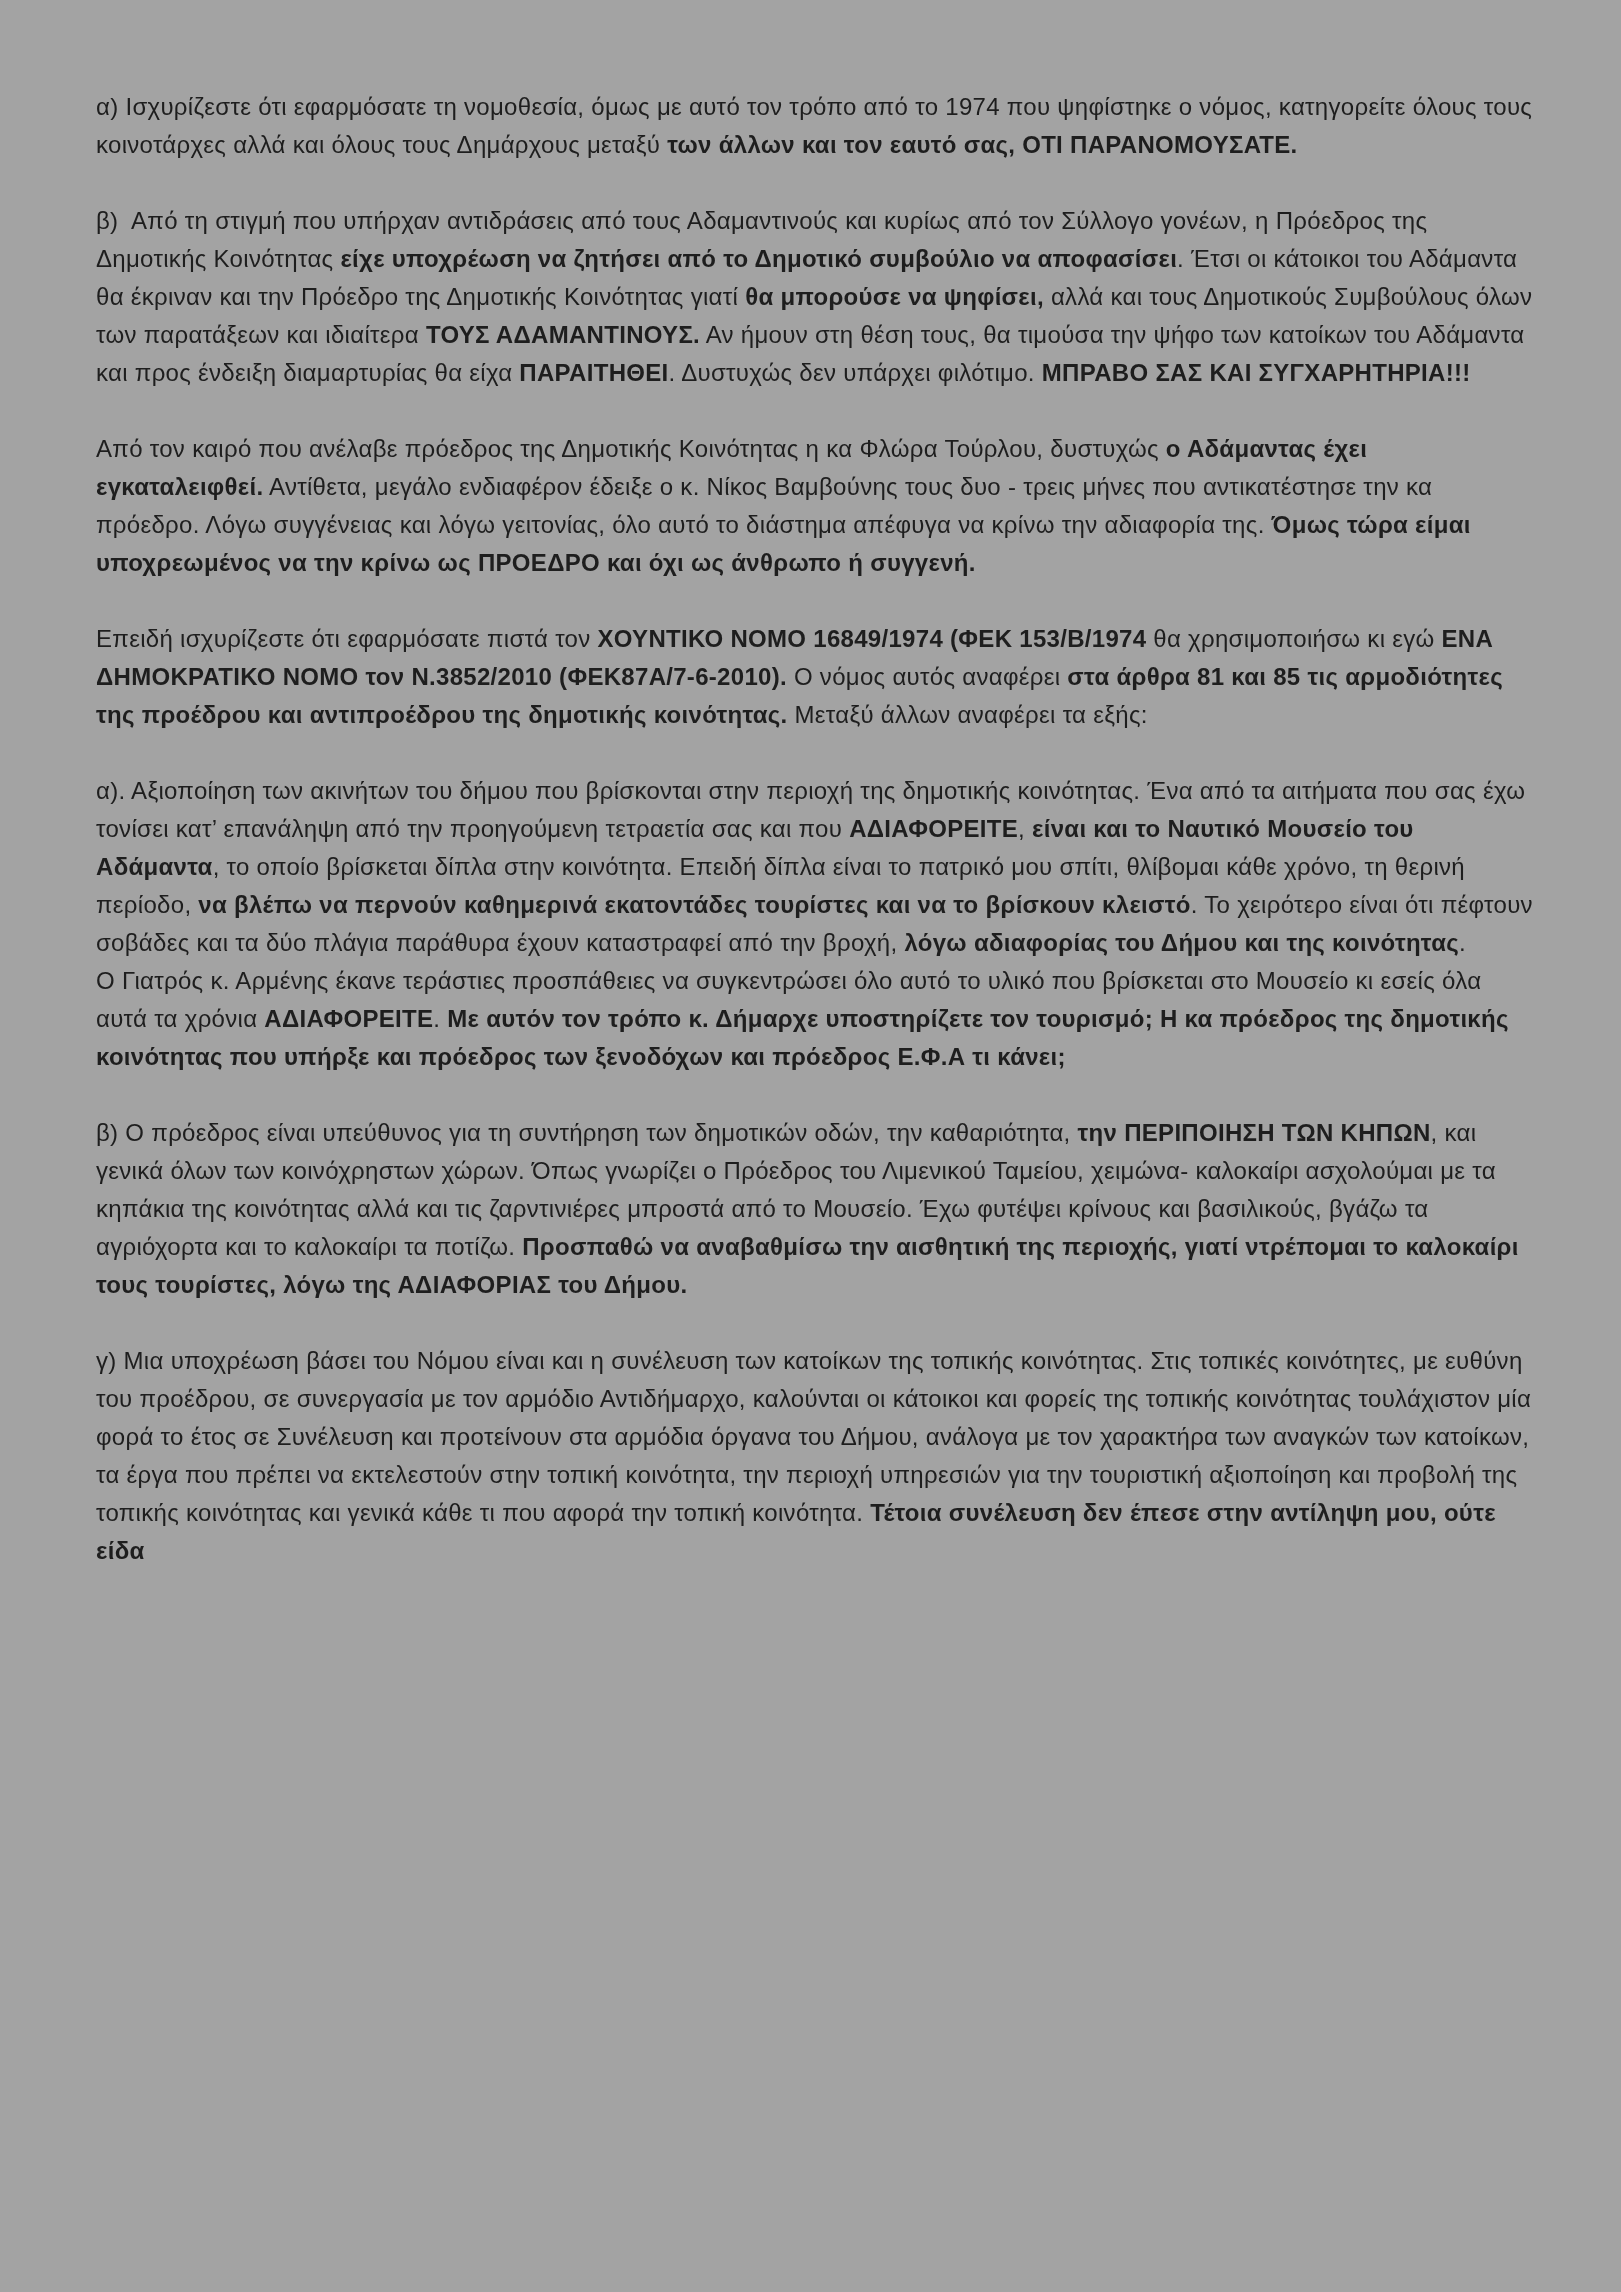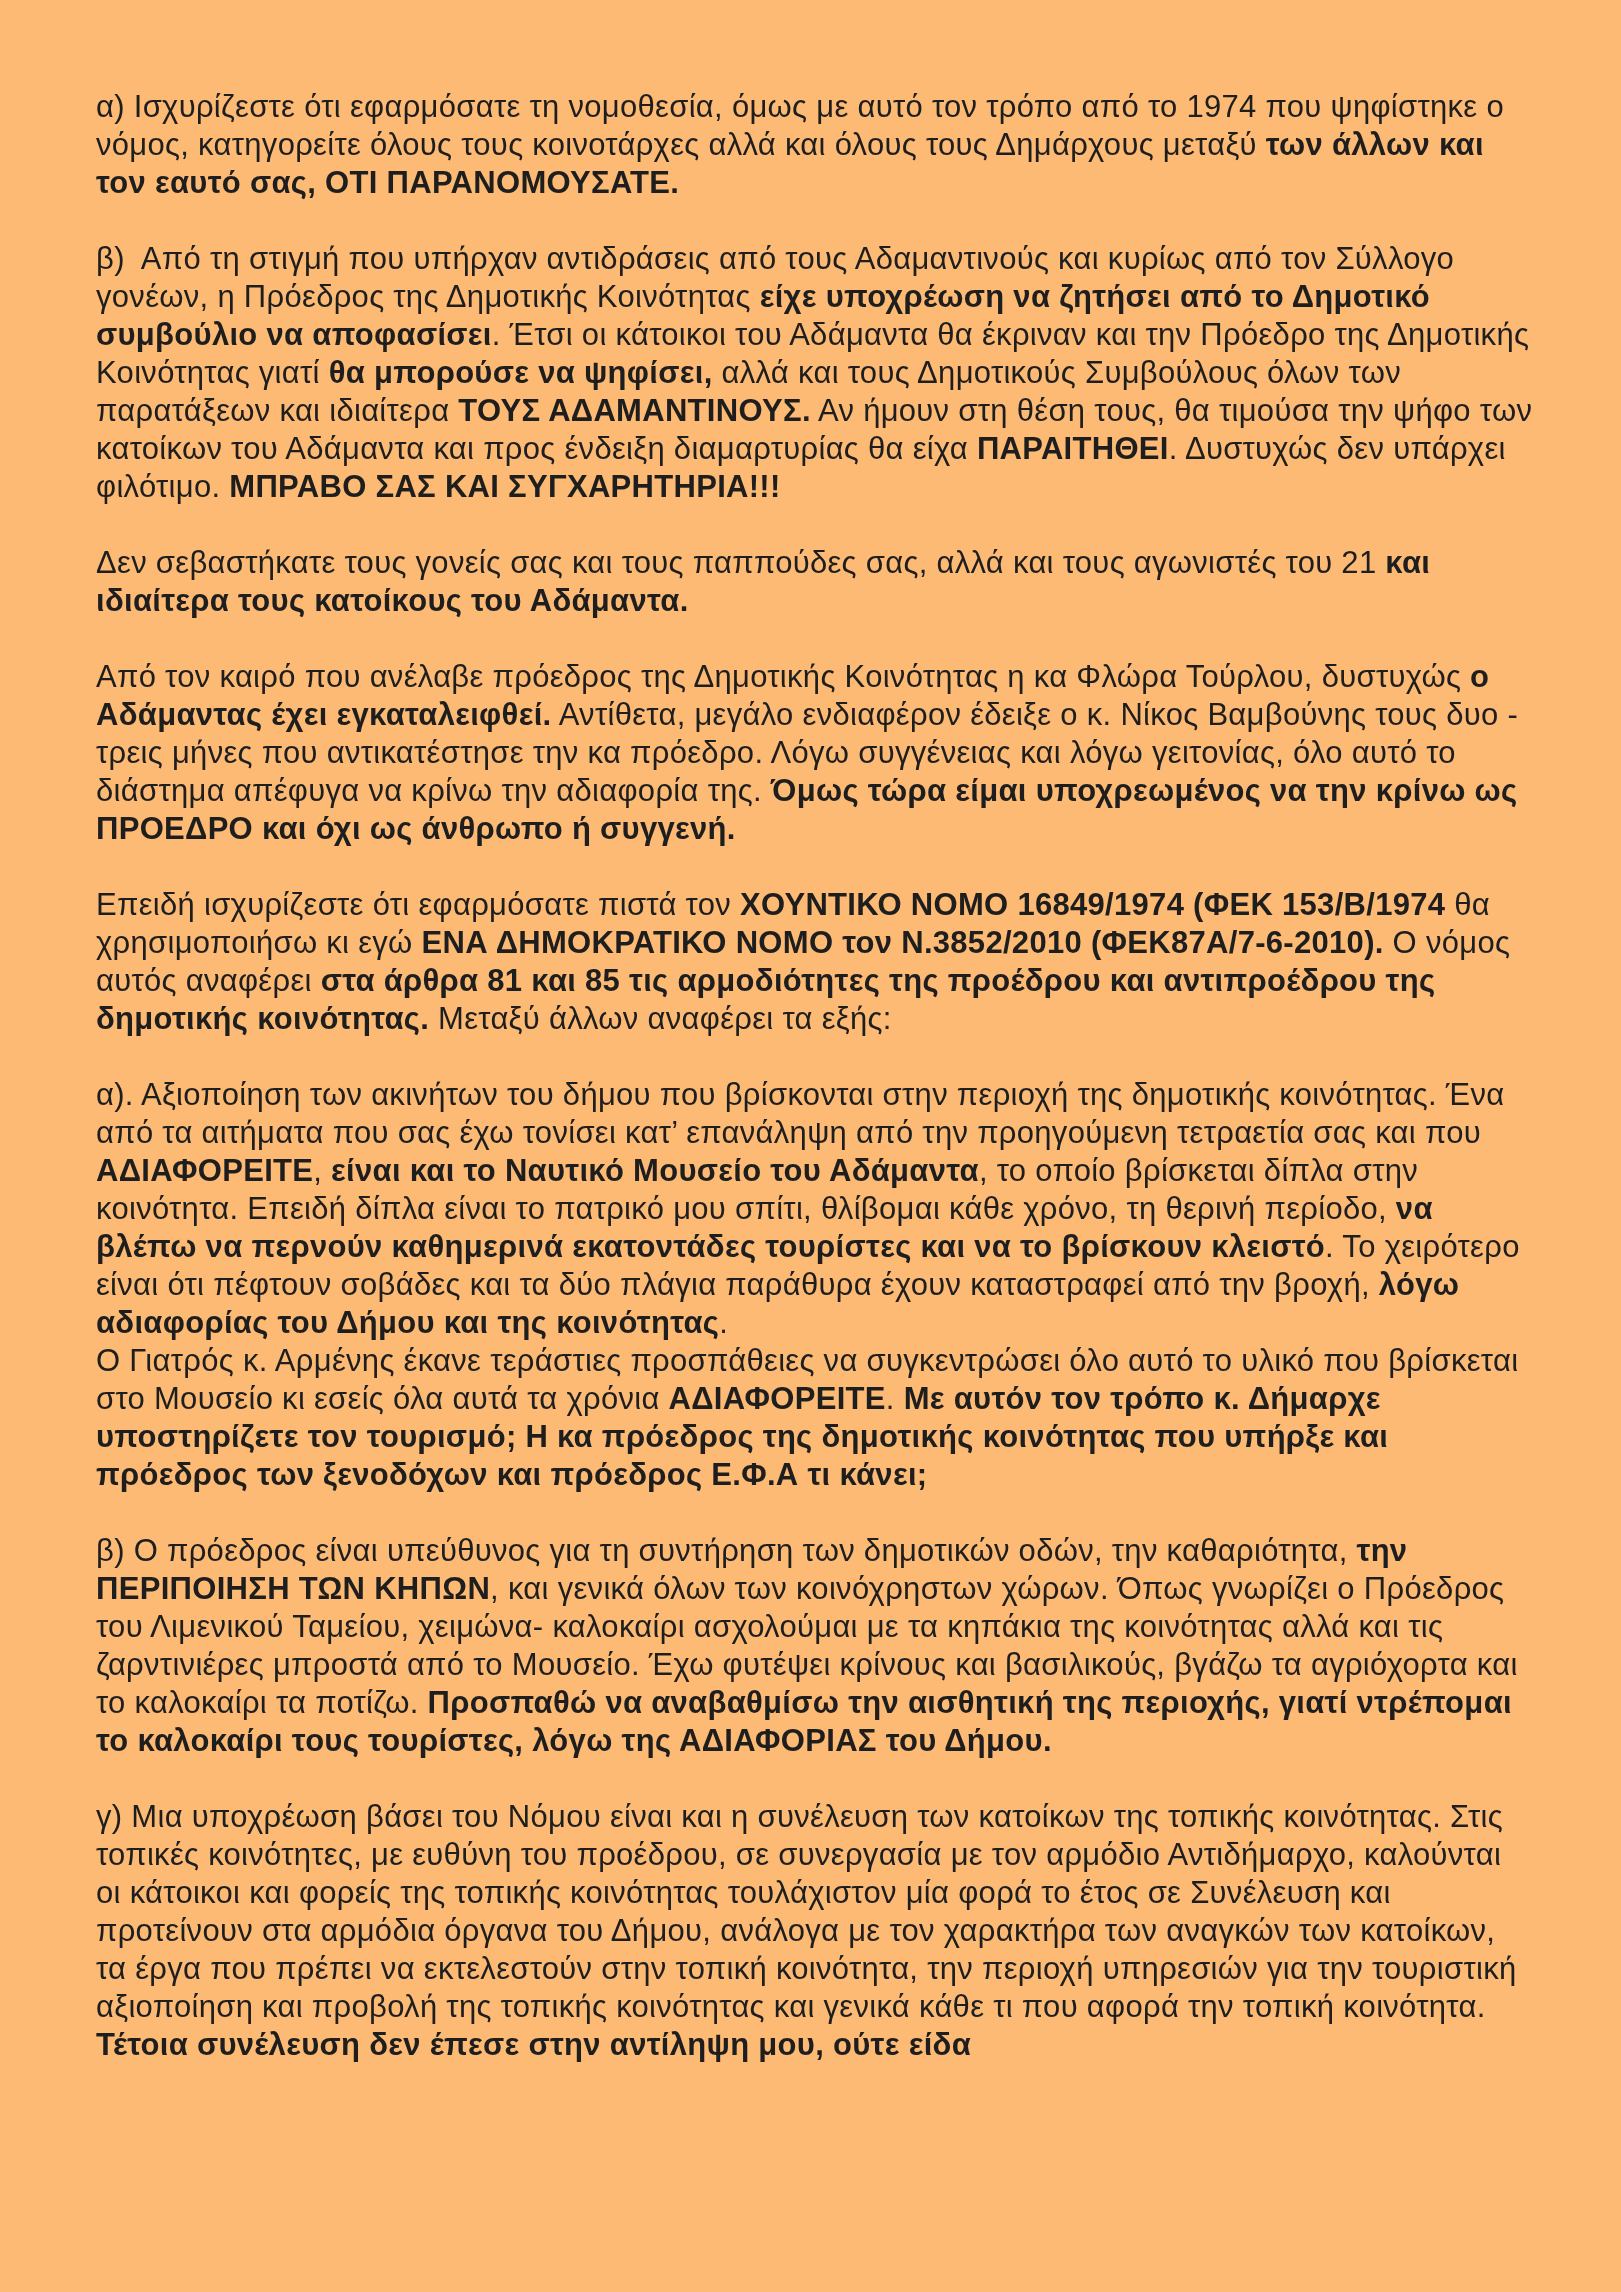--- a/index.html
+++ b/index.html
@@ -3,25 +3,25 @@
 <meta charset="utf-8">
 <style>
   html, body {
     margin: 0;
     padding: 0;
     background: #ffffff;
   }
   .page {
     width: 1621px;
     min-height: 2293px;
-    background: #fdba74;
+    background: #a3a3a3;
     box-sizing: border-box;
     padding: 88px 88px 118px 96px;
     font-family: "Liberation Sans", "DejaVu Sans", sans-serif;
-    font-size: 31px;
+    font-size: 24px;
     line-height: 38px;
     letter-spacing: 0.3px;
     color: #1e1e1e;
   }
   .letter-body {
     max-width: 1443px;
   }
   .para {
     margin: 38px 0 0 0;
     white-space: pre-wrap;
@@ -34,21 +34,20 @@
     font-weight: bold;
   }
 </style>
 </head>
 <body>
 
 <div class="page">
   <div class="letter-body">
       <p class="para no-gap"><span class="seg">α) Ισχυρίζεστε ότι εφαρμόσατε τη νομοθεσία, όμως με αυτό τον τρόπο από το 1974 που ψηφίστηκε ο νόμος, κατηγορείτε όλους τους κοινοτάρχες αλλά και όλους τους Δημάρχους μεταξύ </span><span class="seg bold">των άλλων και τον εαυτό σας, ΟΤΙ ΠΑΡΑΝΟΜΟΥΣΑΤΕ.</span></p>
       <p class="para"><span class="seg">β)  Από τη στιγμή που υπήρχαν αντιδράσεις από τους Αδαμαντινούς και κυρίως από τον Σύλλογο γονέων, η Πρόεδρος της Δημοτικής Κοινότητας </span><span class="seg bold">είχε υποχρέωση να ζητήσει από το Δημοτικό συμβούλιο να αποφασίσει</span><span class="seg">. Έτσι οι κάτοικοι του Αδάμαντα θα έκριναν και την Πρόεδρο της Δημοτικής Κοινότητας γιατί </span><span class="seg bold">θα μπορούσε να ψηφίσει,</span><span class="seg"> αλλά και τους Δημοτικούς Συμβούλους όλων των παρατάξεων και ιδιαίτερα </span><span class="seg bold">ΤΟΥΣ ΑΔΑΜΑΝΤΙΝΟΥΣ.</span><span class="seg"> Αν ήμουν στη θέση τους, θα τιμούσα την ψήφο των κατοίκων του Αδάμαντα και προς ένδειξη διαμαρτυρίας θα είχα </span><span class="seg bold">ΠΑΡΑΙΤΗΘΕΙ</span><span class="seg">. Δυστυχώς δεν υπάρχει φιλότιμο. </span><span class="seg bold">ΜΠΡΑΒΟ ΣΑΣ ΚΑΙ ΣΥΓΧΑΡΗΤΗΡΙΑ!!!</span></p>
-      <p class="para"><span class="seg">Δεν σεβαστήκατε τους γονείς σας και τους παππούδες σας, αλλά και τους αγωνιστές του 21 </span><span class="seg bold">και ιδιαίτερα τους κατοίκους του Αδάμαντα.</span></p>
       <p class="para"><span class="seg">Από τον καιρό που ανέλαβε πρόεδρος της Δημοτικής Κοινότητας η κα Φλώρα Τούρλου, δυστυχώς </span><span class="seg bold">ο Αδάμαντας έχει εγκαταλειφθεί.</span><span class="seg"> Αντίθετα, μεγάλο ενδιαφέρον έδειξε ο κ. Νίκος Βαμβούνης τους δυο - τρεις μήνες που αντικατέστησε την κα πρόεδρο. Λόγω συγγένειας και λόγω γειτονίας, όλο αυτό το διάστημα απέφυγα να κρίνω την αδιαφορία της. </span><span class="seg bold">Όμως τώρα είμαι υποχρεωμένος να την κρίνω ως ΠΡΟΕΔΡΟ και όχι ως άνθρωπο ή συγγενή.</span></p>
       <p class="para"><span class="seg">Επειδή ισχυρίζεστε ότι εφαρμόσατε πιστά τον </span><span class="seg bold">ΧΟΥΝΤΙΚΟ ΝΟΜΟ 16849/1974 (ΦΕΚ 153/Β/1974</span><span class="seg"> θα χρησιμοποιήσω κι εγώ </span><span class="seg bold">ΕΝΑ ΔΗΜΟΚΡΑΤΙΚΟ ΝΟΜΟ τον Ν.3852/2010 (ΦΕΚ87Α/7-6-2010).</span><span class="seg"> Ο νόμος αυτός αναφέρει </span><span class="seg bold">στα άρθρα 81 και 85 τις αρμοδιότητες της προέδρου και αντιπροέδρου της δημοτικής κοινότητας.</span><span class="seg"> Μεταξύ άλλων αναφέρει τα εξής:</span></p>
       <p class="para"><span class="seg">α). Αξιοποίηση των ακινήτων του δήμου που βρίσκονται στην περιοχή της δημοτικής κοινότητας. Ένα από τα αιτήματα που σας έχω τονίσει κατ’ επανάληψη από την προηγούμενη τετραετία σας και που </span><span class="seg bold">ΑΔΙΑΦΟΡΕΙΤΕ</span><span class="seg">, </span><span class="seg bold">είναι και το Ναυτικό Μουσείο του Αδάμαντα</span><span class="seg">, το οποίο βρίσκεται δίπλα στην κοινότητα. Επειδή δίπλα είναι το πατρικό μου σπίτι, θλίβομαι κάθε χρόνο, τη θερινή περίοδο, </span><span class="seg bold">να βλέπω να περνούν καθημερινά εκατοντάδες τουρίστες και να το βρίσκουν κλειστό</span><span class="seg">. Το χειρότερο είναι ότι πέφτουν σοβάδες και τα δύο πλάγια παράθυρα έχουν καταστραφεί από την βροχή, </span><span class="seg bold">λόγω αδιαφορίας του Δήμου και της κοινότητας</span><span class="seg">.</span></p>
       <p class="para no-gap"><span class="seg">Ο Γιατρός κ. Αρμένης έκανε τεράστιες προσπάθειες να συγκεντρώσει όλο αυτό το υλικό που βρίσκεται στο Μουσείο κι εσείς όλα αυτά τα χρόνια </span><span class="seg bold">ΑΔΙΑΦΟΡΕΙΤΕ</span><span class="seg">. </span><span class="seg bold">Με αυτόν τον τρόπο κ. Δήμαρχε υποστηρίζετε τον τουρισμό; Η κα πρόεδρος της δημοτικής κοινότητας που υπήρξε και πρόεδρος των ξενοδόχων και πρόεδρος Ε.Φ.Α τι κάνει;</span></p>
       <p class="para"><span class="seg">β) Ο πρόεδρος είναι υπεύθυνος για τη συντήρηση των δημοτικών οδών, την καθαριότητα, </span><span class="seg bold">την ΠΕΡΙΠΟΙΗΣΗ ΤΩΝ ΚΗΠΩΝ</span><span class="seg">, και γενικά όλων των κοινόχρηστων χώρων. Όπως γνωρίζει ο Πρόεδρος του Λιμενικού Ταμείου, χειμώνα- καλοκαίρι ασχολούμαι με τα κηπάκια της κοινότητας αλλά και τις ζαρντινιέρες μπροστά από το Μουσείο. Έχω φυτέψει κρίνους και βασιλικούς, βγάζω τα αγριόχορτα και το καλοκαίρι τα ποτίζω. </span><span class="seg bold">Προσπαθώ να αναβαθμίσω την αισθητική της περιοχής, γιατί ντρέπομαι το καλοκαίρι τους τουρίστες, λόγω της ΑΔΙΑΦΟΡΙΑΣ του Δήμου.</span></p>
       <p class="para"><span class="seg">γ) Μια υποχρέωση βάσει του Νόμου είναι και η συνέλευση των κατοίκων της τοπικής κοινότητας. Στις τοπικές κοινότητες, με ευθύνη του προέδρου, σε συνεργασία με τον αρμόδιο Αντιδήμαρχο, καλούνται οι κάτοικοι και φορείς της τοπικής κοινότητας τουλάχιστον μία φορά το έτος σε Συνέλευση και προτείνουν στα αρμόδια όργανα του Δήμου, ανάλογα με τον χαρακτήρα των αναγκών των κατοίκων, τα έργα που πρέπει να εκτελεστούν στην τοπική κοινότητα, την περιοχή υπηρεσιών για την τουριστική αξιοποίηση και προβολή της τοπικής κοινότητας και γενικά κάθε τι που αφορά την τοπική κοινότητα. </span><span class="seg bold">Τέτοια συνέλευση δεν έπεσε στην αντίληψη μου, ούτε είδα</span></p>
     </div>
 </div>
 
 

